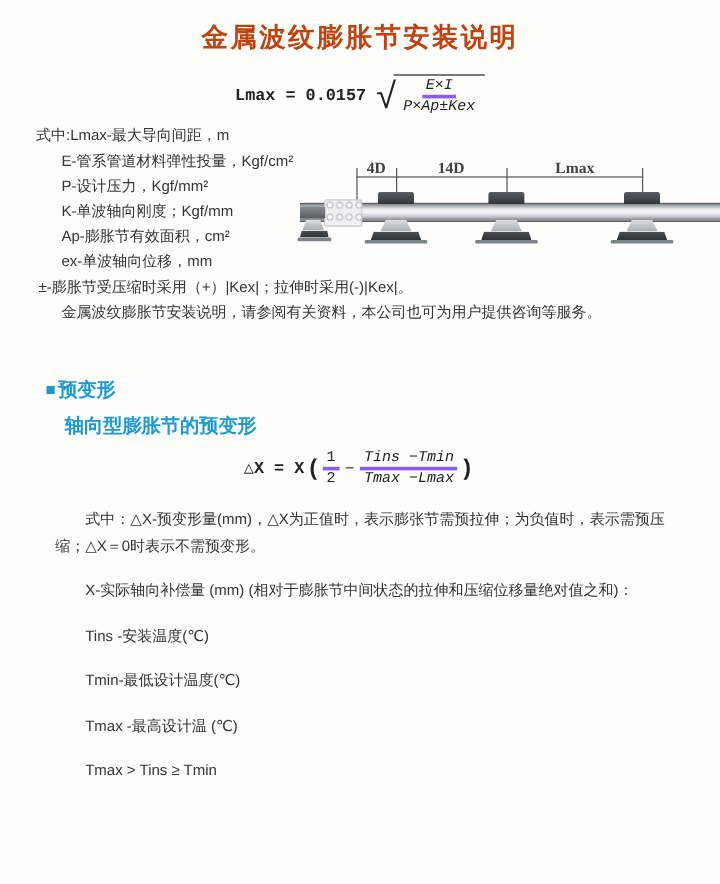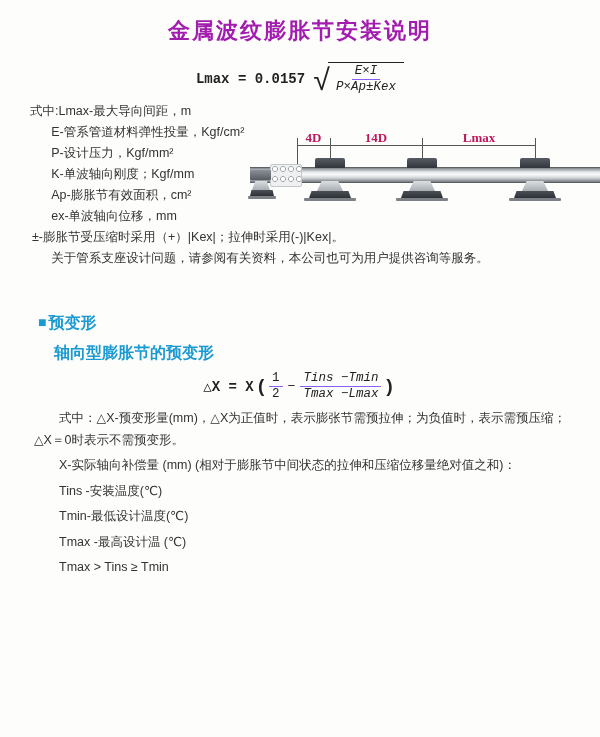--- a/index.html
+++ b/index.html
@@ -6,21 +6,21 @@
   html,body { margin:0; padding:0; }
   body {
     width:600px; height:737px; overflow:hidden;
     background:#fdfdfb; color:var(--ink);
     font-family:"Liberation Sans","DejaVu Sans",sans-serif;
     font-size:12.5px;
   }
   .page { padding:10px 30px 0 30px; box-sizing:border-box; }
 
   .doc-title {
-    text-align:center; font-size:22px; font-weight:bold; color:#a21caf;
+    text-align:center; font-size:22px; font-weight:bold; color:#c2410c;
     letter-spacing:2px; margin:6px 0 16px 0;
   }
 
   .para { line-height:21px; text-align:justify; margin:0; }
   .indent2 { text-indent:2em; }
   .support-para { text-indent:2.3em; }
 
   .section-tag { color:var(--accent); font-size:16px; font-weight:bold; }
   .tag-square { font-size:13px; margin-right:2px; position:relative; top:-1px; }
 
@@ -40,39 +40,39 @@
     display:flex; justify-content:center; align-items:center;
     font-family:Liberation Mono, monospace; color:#222;
     margin:8px 0 6px 0;
   }
   .f-bold { font-weight:bold; font-size:14px; }
   .f-lhs { margin-right:8px; }
   .sqrt { display:inline-flex; align-items:center; }
   .sqrt-sign { font-size:30px; line-height:28px; font-weight:normal; margin-right:-3px; transform:translateY(3px); }
   .radicand { border-top:1.5px solid #222; padding:1px 5px 0 5px; }
   .frac { display:inline-flex; flex-direction:column; align-items:center; line-height:15px; font-size:12.5px; }
-  .frac .num { border-bottom:1px solid #8b5cf6; padding:0 3px 0 3px; }
+  .frac .num { border-bottom:3px solid #8b5cf6; padding:0 3px 0 3px; }
   .frac .den { padding:0 3px; }
   .ital { font-style:italic; }
   .f-op { margin:0 5px; font-size:13px; }
   .f-paren { font-size:19px; font-weight:bold; margin:0 2px; }
 
   
   .defs-wrap { position:relative; margin-top:4px; min-height:198px; }
   .def-line { line-height:21px; white-space:nowrap; }
   .d-ind { margin-left:1.7em; }
   .d-sign { margin-left:2px; }
 
   .diagram { position:absolute; top:30px; right:-30px; width:350px; height:80px; }
   .dim-line { position:absolute; left:47px; top:14px; width:239px; height:1px; background:#555; }
   .tick { position:absolute; top:7px; width:1px; height:30px; background:#555; }
   .tick.t1{ left:47px; } .tick.t2{ left:80px; } .tick.t3{ left:172px; } .tick.t4{ left:285px; }
   .dim-label {
     position:absolute; top:0; text-align:center;
-    font-family:"Liberation Serif","DejaVu Serif",serif; font-weight:bold; font-size:13px; color:#be185d; line-height:13px;
+    font-family:"Liberation Serif","DejaVu Serif",serif; font-weight:bold; font-size:13px; color:#404040; line-height:13px;
   }
   .dim-label.l1{ left:47px; width:33px; }
   .dim-label.l2{ left:80px; width:92px; }
   .dim-label.l3{ left:172px; width:114px; }
 
   .pipe {
     position:absolute; left:0; top:36px; width:350px; height:14px;
     background:linear-gradient(#81878c, #e9ebec 30%, #f7f8f9 48%, #cfd3d6 72%, #74797e);
     border-top:1px solid #5c6166; border-bottom:1px solid #5c6166;
   }
@@ -90,21 +90,21 @@
   .sup .base   { position:absolute; left:5px;  top:33px; width:42px; height:7px;  background:linear-gradient(#4a5056,#2e3237); clip-path:polygon(6% 0,94% 0,100% 100%,0 100%); }
   .sup .ground { position:absolute; left:0;    top:40px; width:52px; height:3px;  background:#7b8186; border-radius:1px; }
 
   .anchor { position:absolute; left:0; top:27px; width:34px; height:46px; }
   .anchor .stub   { position:absolute; left:0;  top:12px; width:21px; height:10px; background:linear-gradient(#8a9095,#565c61); border-radius:1px; }
   .anchor .saddle { position:absolute; left:2px; top:23px; width:18px; height:9px; background:linear-gradient(#dcdfe2,#a7adb2); clip-path:polygon(18% 0,82% 0,100% 100%,0 100%); }
   .anchor .base   { position:absolute; left:0;  top:32px; width:24px; height:6px; background:linear-gradient(#4a5056,#2e3237); clip-path:polygon(6% 0,94% 0,100% 100%,0 100%); }
   .anchor .ground { position:absolute; left:-2px; top:38px; width:28px; height:3px; background:#7b8186; border-radius:1px; }
 
   .note-block { margin-top:2px; }
-  .note { line-height:21.5px; text-align:justify; text-indent:2em; margin:4px; }
+  .note { line-height:21.5px; text-align:justify; text-indent:2em; margin:16px; }
 </style>
 </head>
 <body>
 
 <div class="page">
 
   <div class="doc-title">金属波纹膨胀节安装说明</div>
 
 
 
@@ -122,21 +122,21 @@
   </div>
 
   <div class="defs-wrap">
     <div class="def-line">式中:Lmax-最大导向间距，m</div>
     <div class="def-line d-ind">E-管系管道材料弹性投量，Kgf/cm²</div>
     <div class="def-line d-ind">P-设计压力，Kgf/mm²</div>
     <div class="def-line d-ind">K-单波轴向刚度；Kgf/mm</div>
     <div class="def-line d-ind">Ap-膨胀节有效面积，cm²</div>
     <div class="def-line d-ind">ex-单波轴向位移，mm</div>
     <div class="def-line d-sign">±-膨胀节受压缩时采用（+）|Kex|；拉伸时采用(-)|Kex|。</div>
-    <div class="def-line d-ind">关于管系支座设计问题，请参阅有关资料，本公司也可为用户提供咨询等服务。</div>
+    <div class="def-line d-ind">金属波纹膨胀节安装说明，请参阅有关资料，本公司也可为用户提供咨询等服务。</div>
 
     <div class="diagram">
       <div class="dim-line"></div>
       <div class="tick t1"></div>
       <div class="tick t2"></div>
       <div class="tick t3"></div>
       <div class="tick t4"></div>
       <div class="dim-label l1">4D</div>
       <div class="dim-label l2">14D</div>
       <div class="dim-label l3">Lmax</div>

